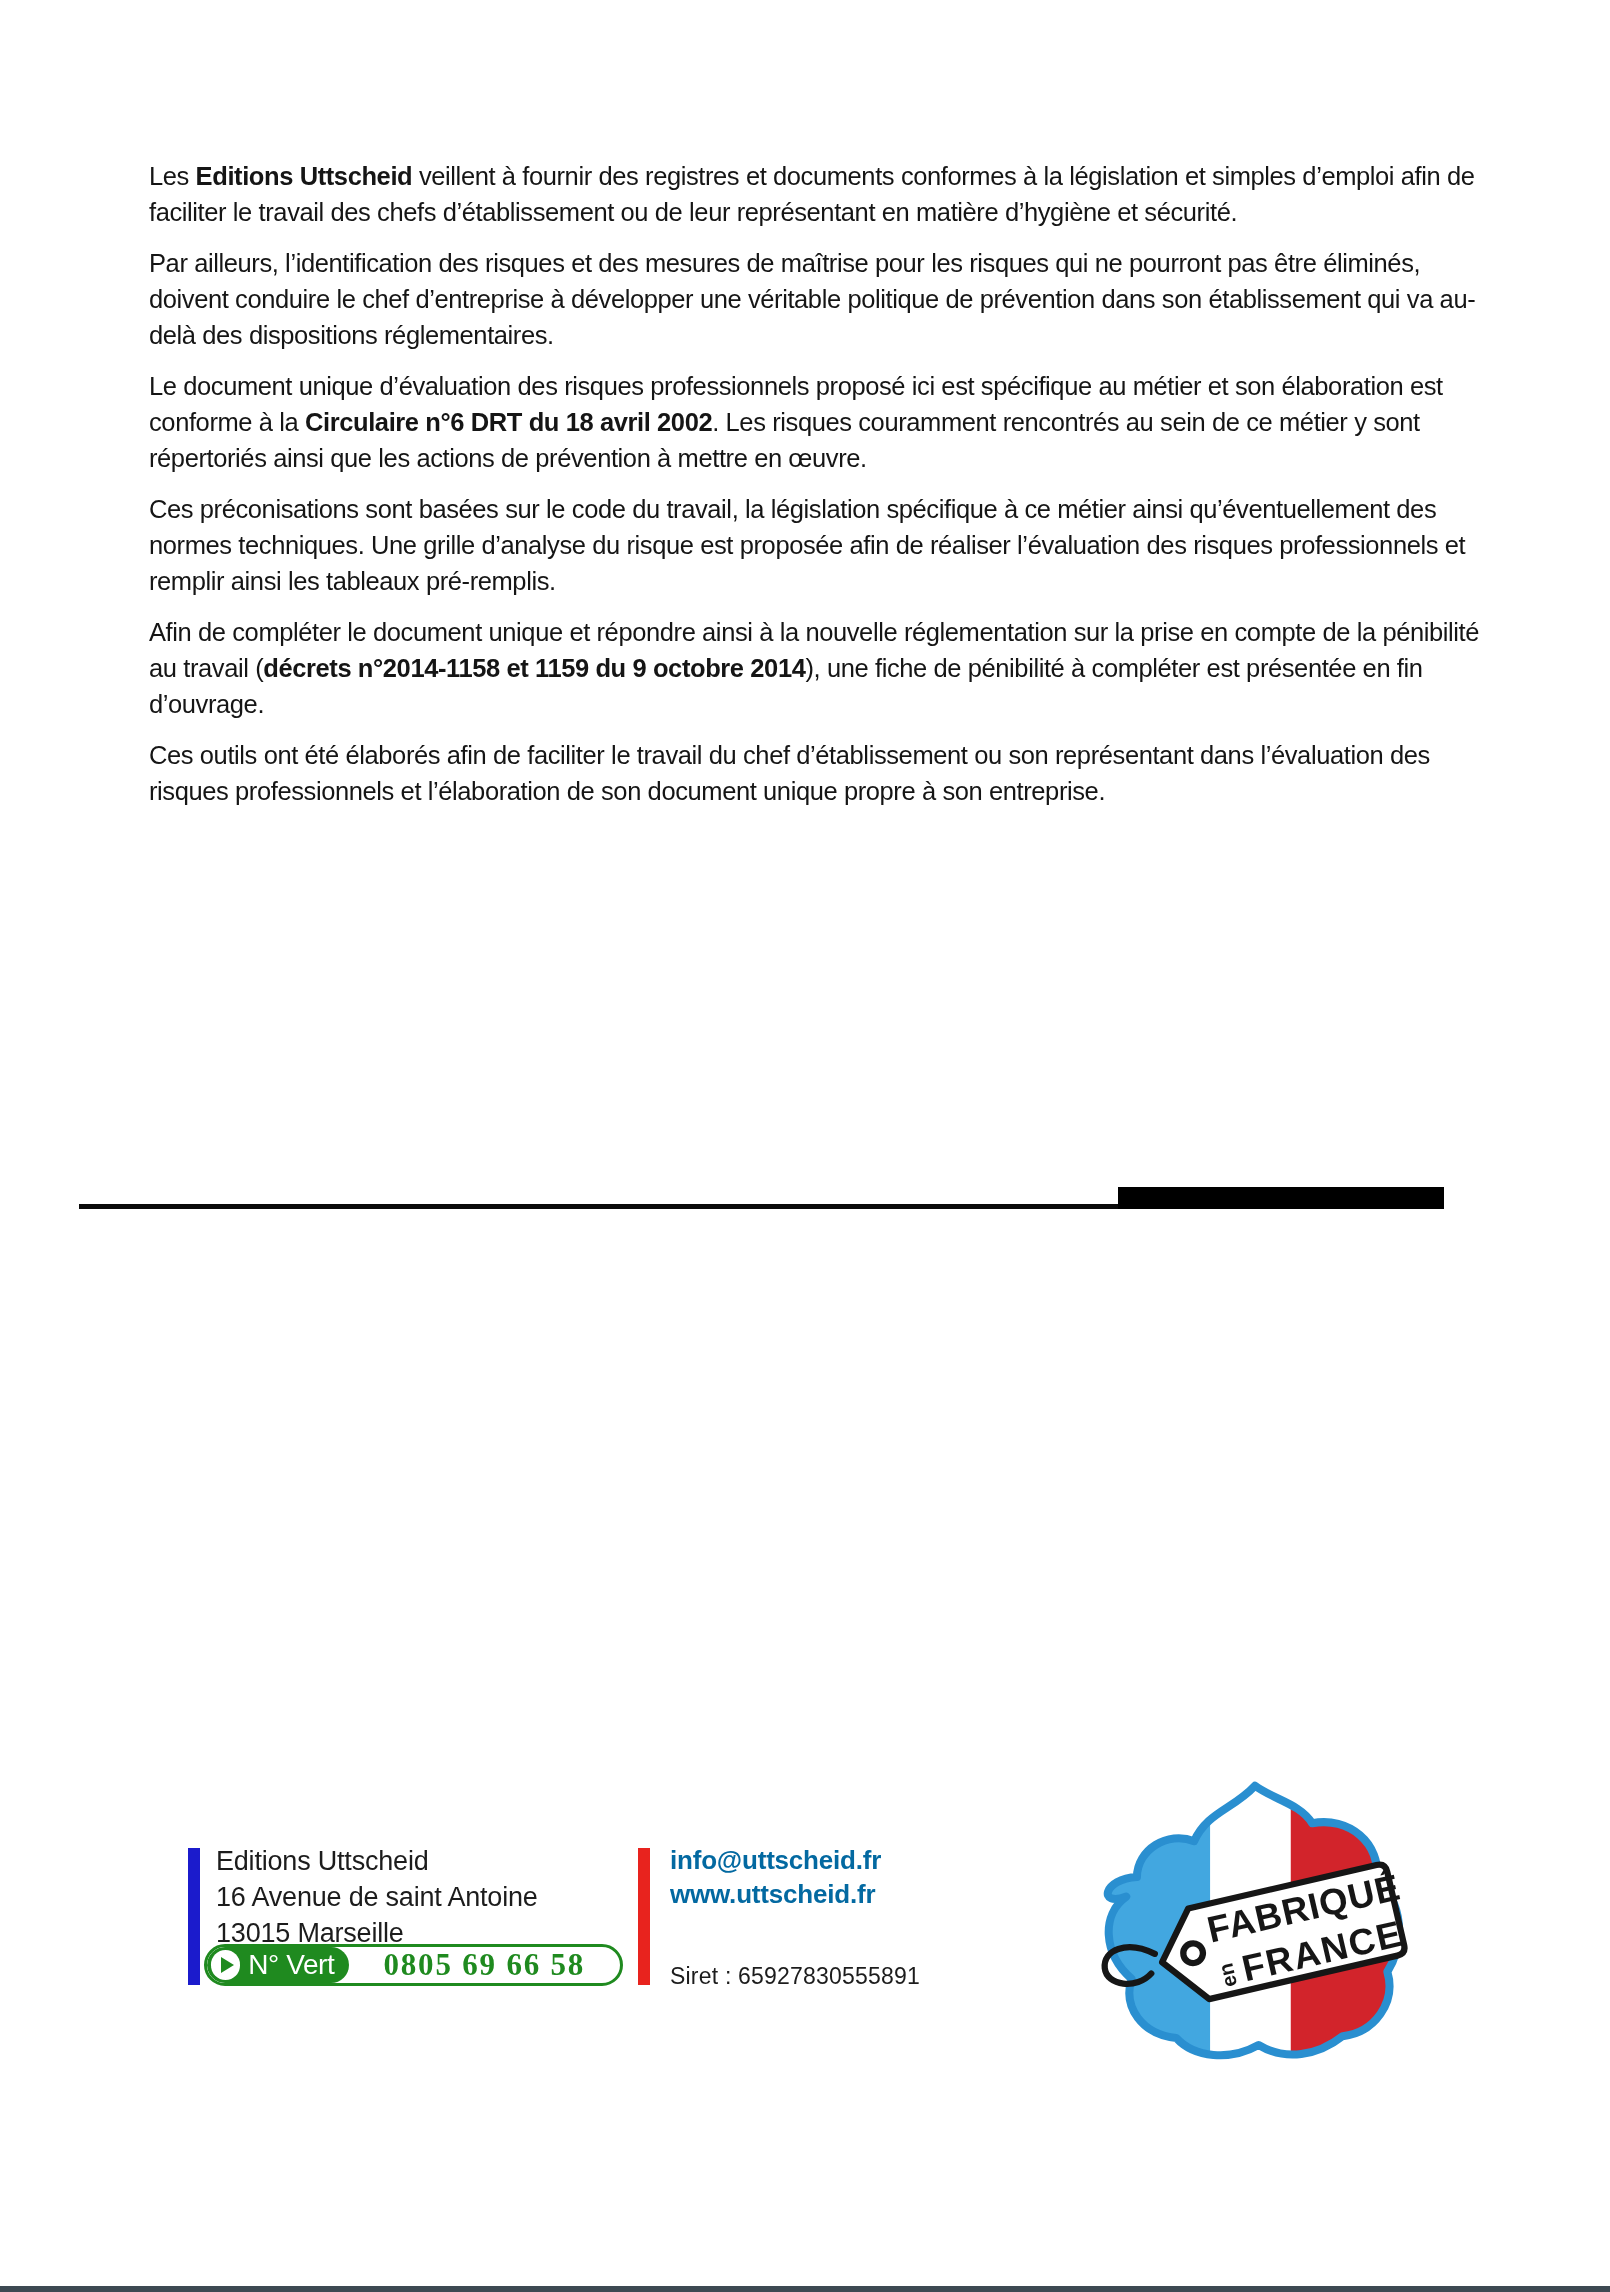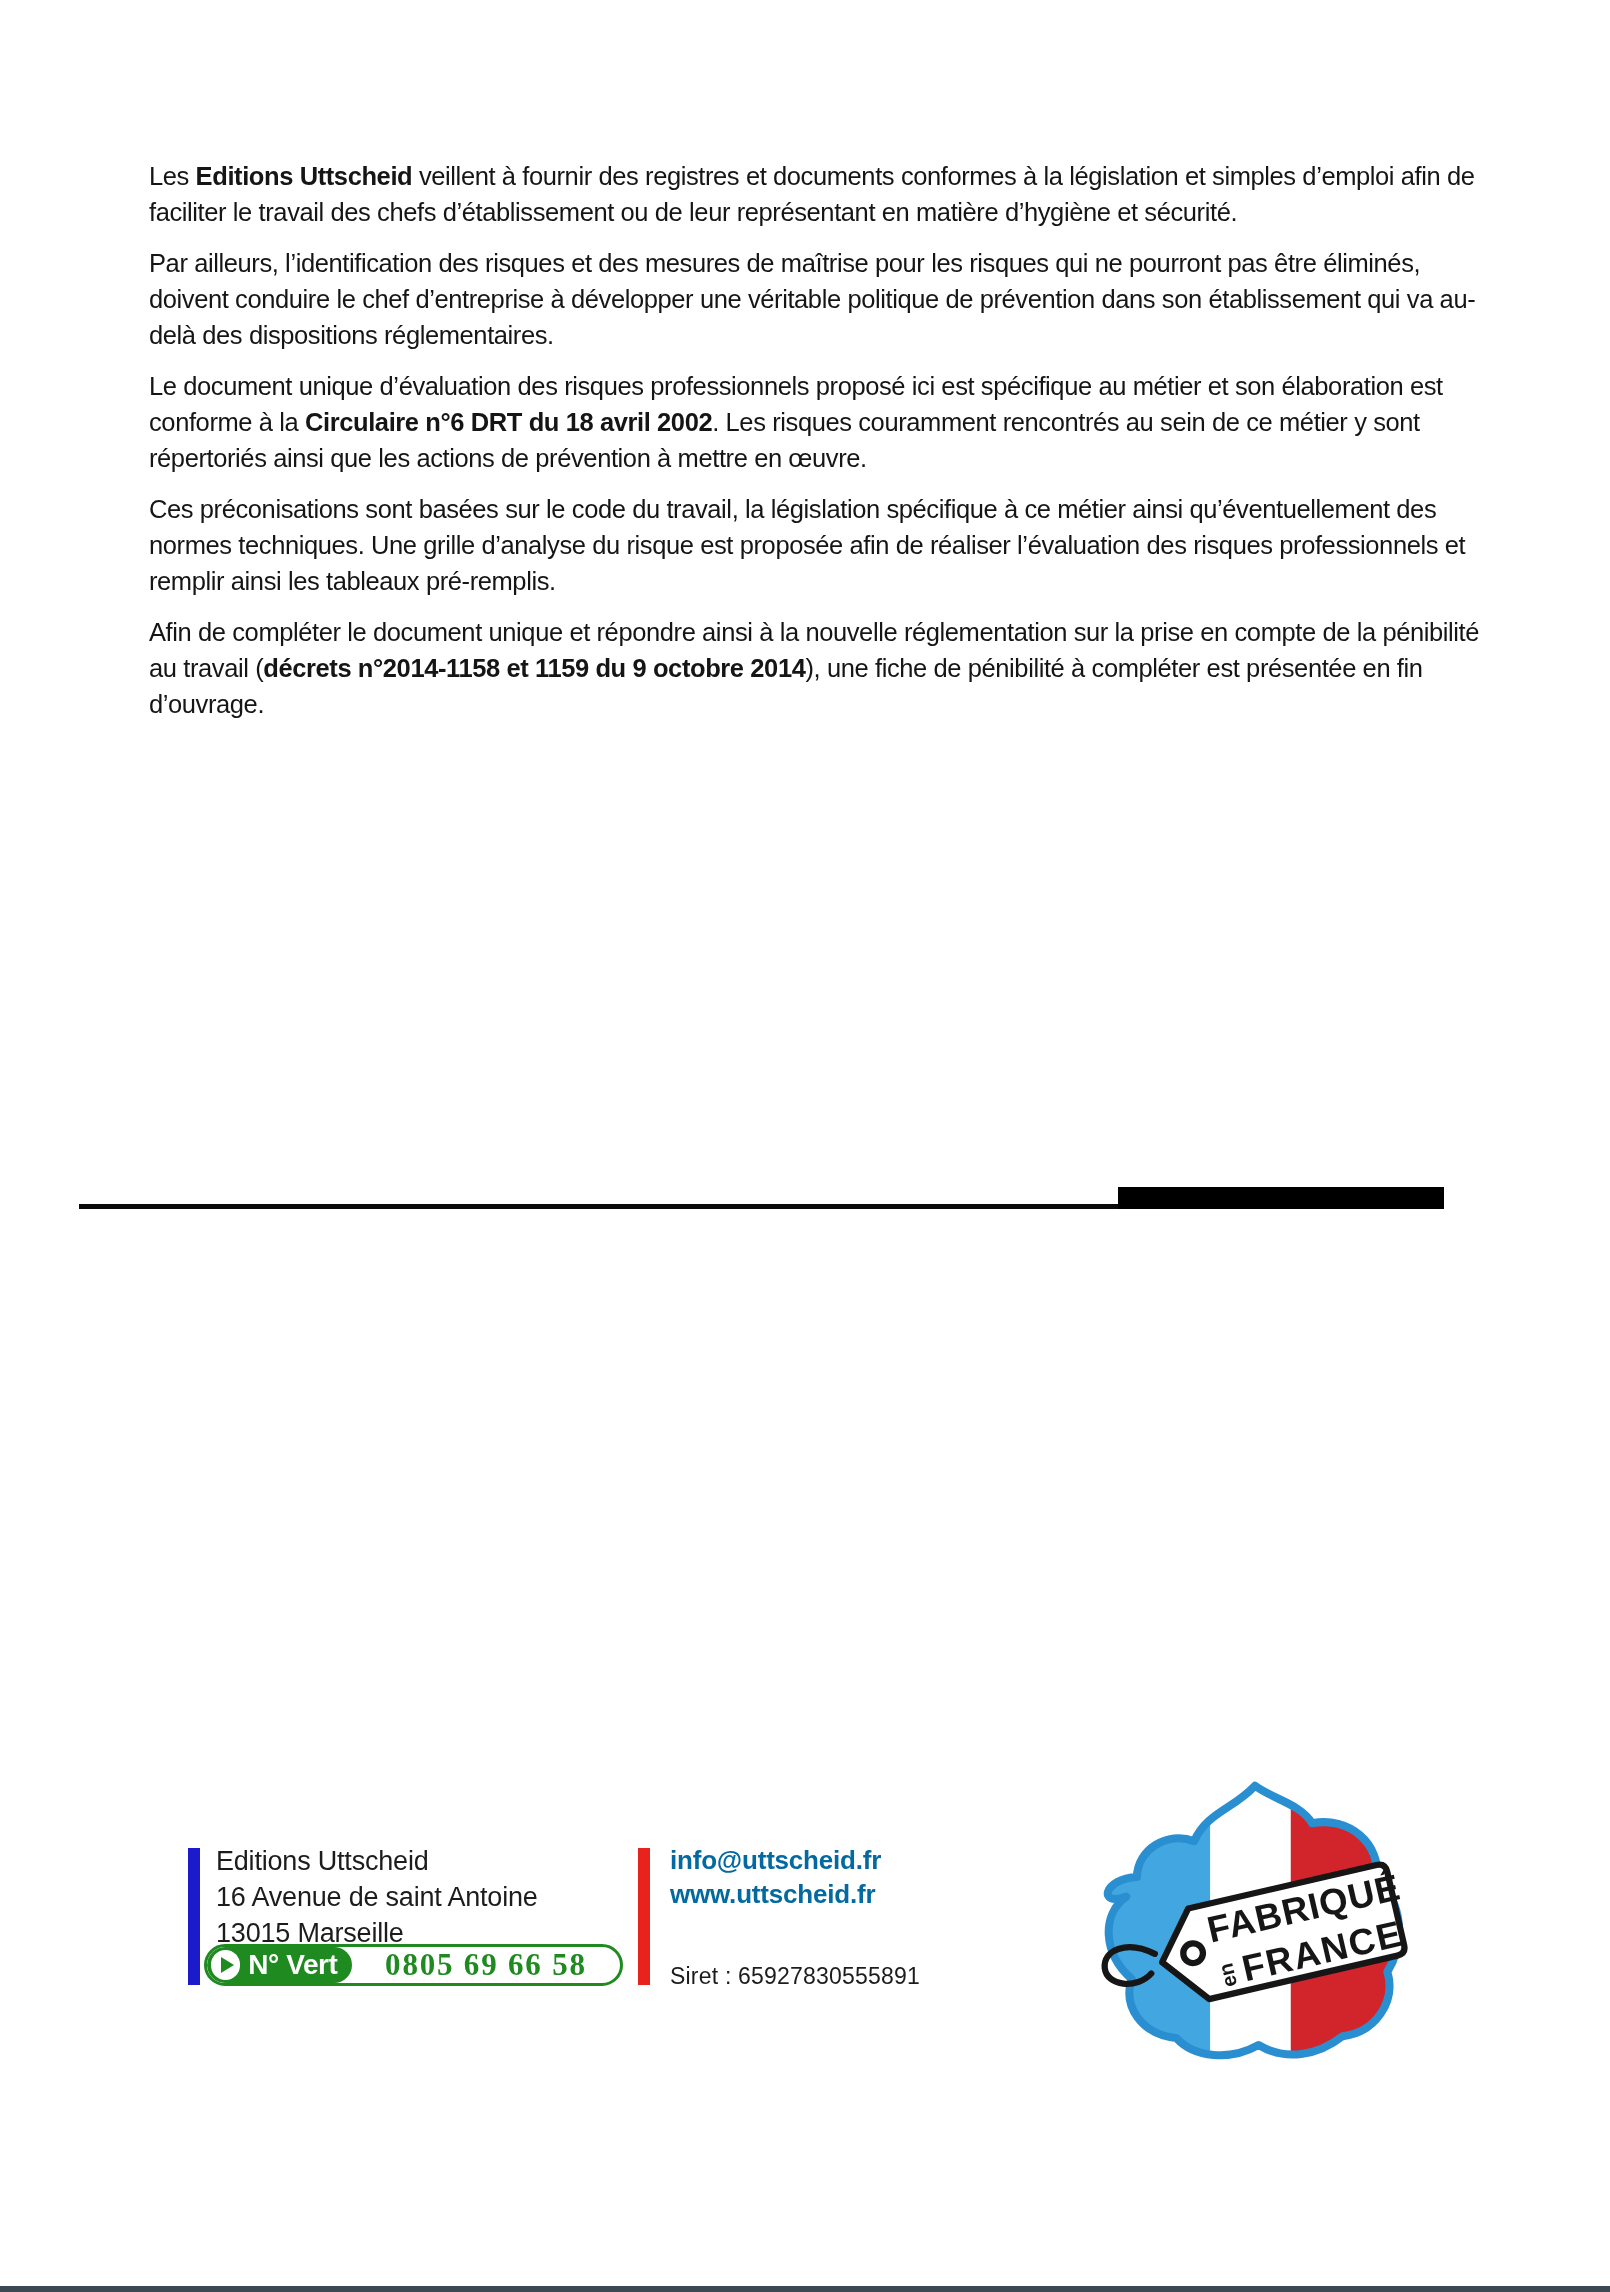--- a/index.html
+++ b/index.html
@@ -46,40 +46,41 @@
   .play-circle{
     width:29.6px;height:29.6px;border-radius:50%;background:#ffffff;
     display:flex;align-items:center;justify-content:center;flex:0 0 auto;
   }
   .play-tri{
     width:0;height:0;margin-left:4.5px;
     border-top:8px solid transparent;border-bottom:8px solid transparent;
     border-left:13.4px solid #1f8a1f;
   }
   .pill-label{
-    color:#ffffff;font-weight:700;font-size:28px;letter-spacing:-0.4px;white-space:nowrap;
+    color:#ffffff;font-weight:400;font-size:28px;letter-spacing:-0.4px;white-space:nowrap;
   }
   .pill-number{
     flex:1;text-align:center;color:#1f8a1f;font-weight:700;
     font-family:"Liberation Serif", serif;font-size:31px;letter-spacing:1.8px;white-space:nowrap;
   }
   
   .france-badge{position:absolute;left:1085px;top:1775px;width:340px;height:313px;}
   
   .bottom-strip{position:absolute;left:0;top:2286px;width:1610px;height:6.3px;background:#3d4952;}
 </style>
 </head>
 <body>
 
 <main class="text-block">
     <p><span>Les </span><b>Editions Uttscheid</b><span> veillent à fournir des registres et documents conformes à la législation et simples d’emploi afin de faciliter le travail des chefs d’établissement ou de leur représentant en matière d’hygiène et sécurité.</span></p>
     <p><span>Par ailleurs, l’identification des risques et des mesures de maîtrise pour les risques qui ne pourront pas être éliminés, doivent conduire le chef d’entreprise à développer une véritable politique de prévention dans son établissement qui va au-delà des dispositions réglementaires.</span></p>
     <p><span>Le document unique d’évaluation des risques professionnels proposé ici est spécifique au métier et son élaboration est conforme à la </span><b>Circulaire n°6 DRT du 18 avril 2002</b><span>. Les risques couramment rencontrés au sein de ce métier y sont répertoriés ainsi que les actions de prévention  à mettre en œuvre.</span></p>
     <p><span>Ces préconisations sont basées sur le code du travail, la législation spécifique à ce métier ainsi qu’éventuellement des normes techniques. Une grille d’analyse du risque est proposée afin de réaliser l’évaluation des risques professionnels et remplir ainsi les tableaux pré-remplis.</span></p>
     <p><span>Afin de compléter le document unique et répondre ainsi à la nouvelle réglementation  sur la prise en compte de la pénibilité au travail (</span><b>décrets n°2014-1158 et 1159 du 9 octobre 2014</b><span>), une fiche de pénibilité à compléter est présentée en fin d’ouvrage.</span></p>
+    <p><span>Ces outils ont été élaborés afin de faciliter le travail du chef d’établissement ou son représentant dans l’évaluation des risques professionnels et l’élaboration de son document unique propre à son entreprise.</span></p>
   </main>
 
 <div class="rule-thin"></div>
 <div class="rule-thick"></div>
 
 <footer>
 
   <div class="bar bar-blue"></div>
 
   <div class="addr">

